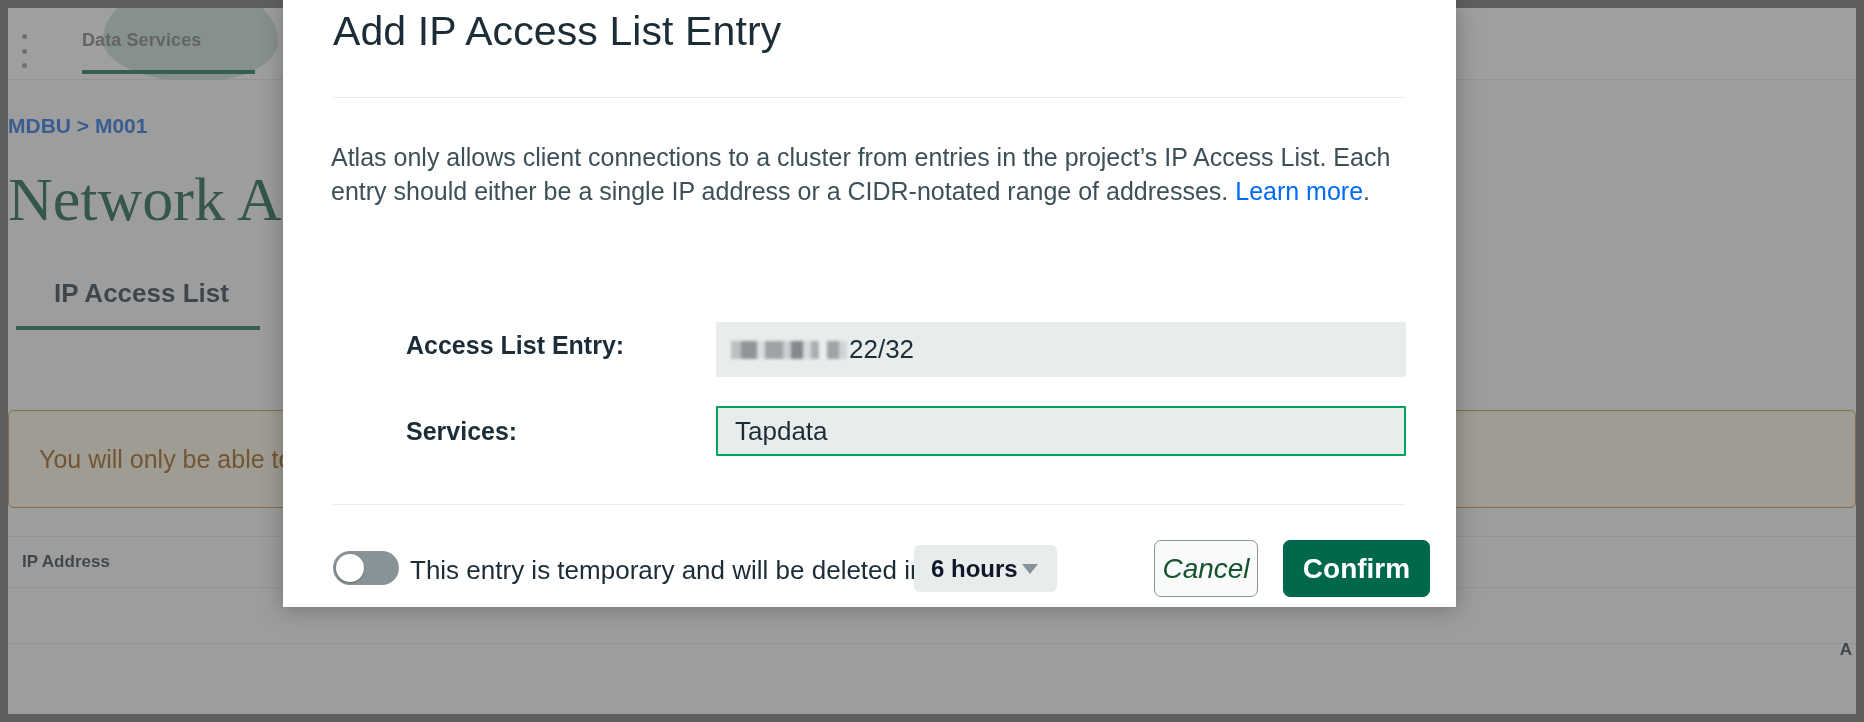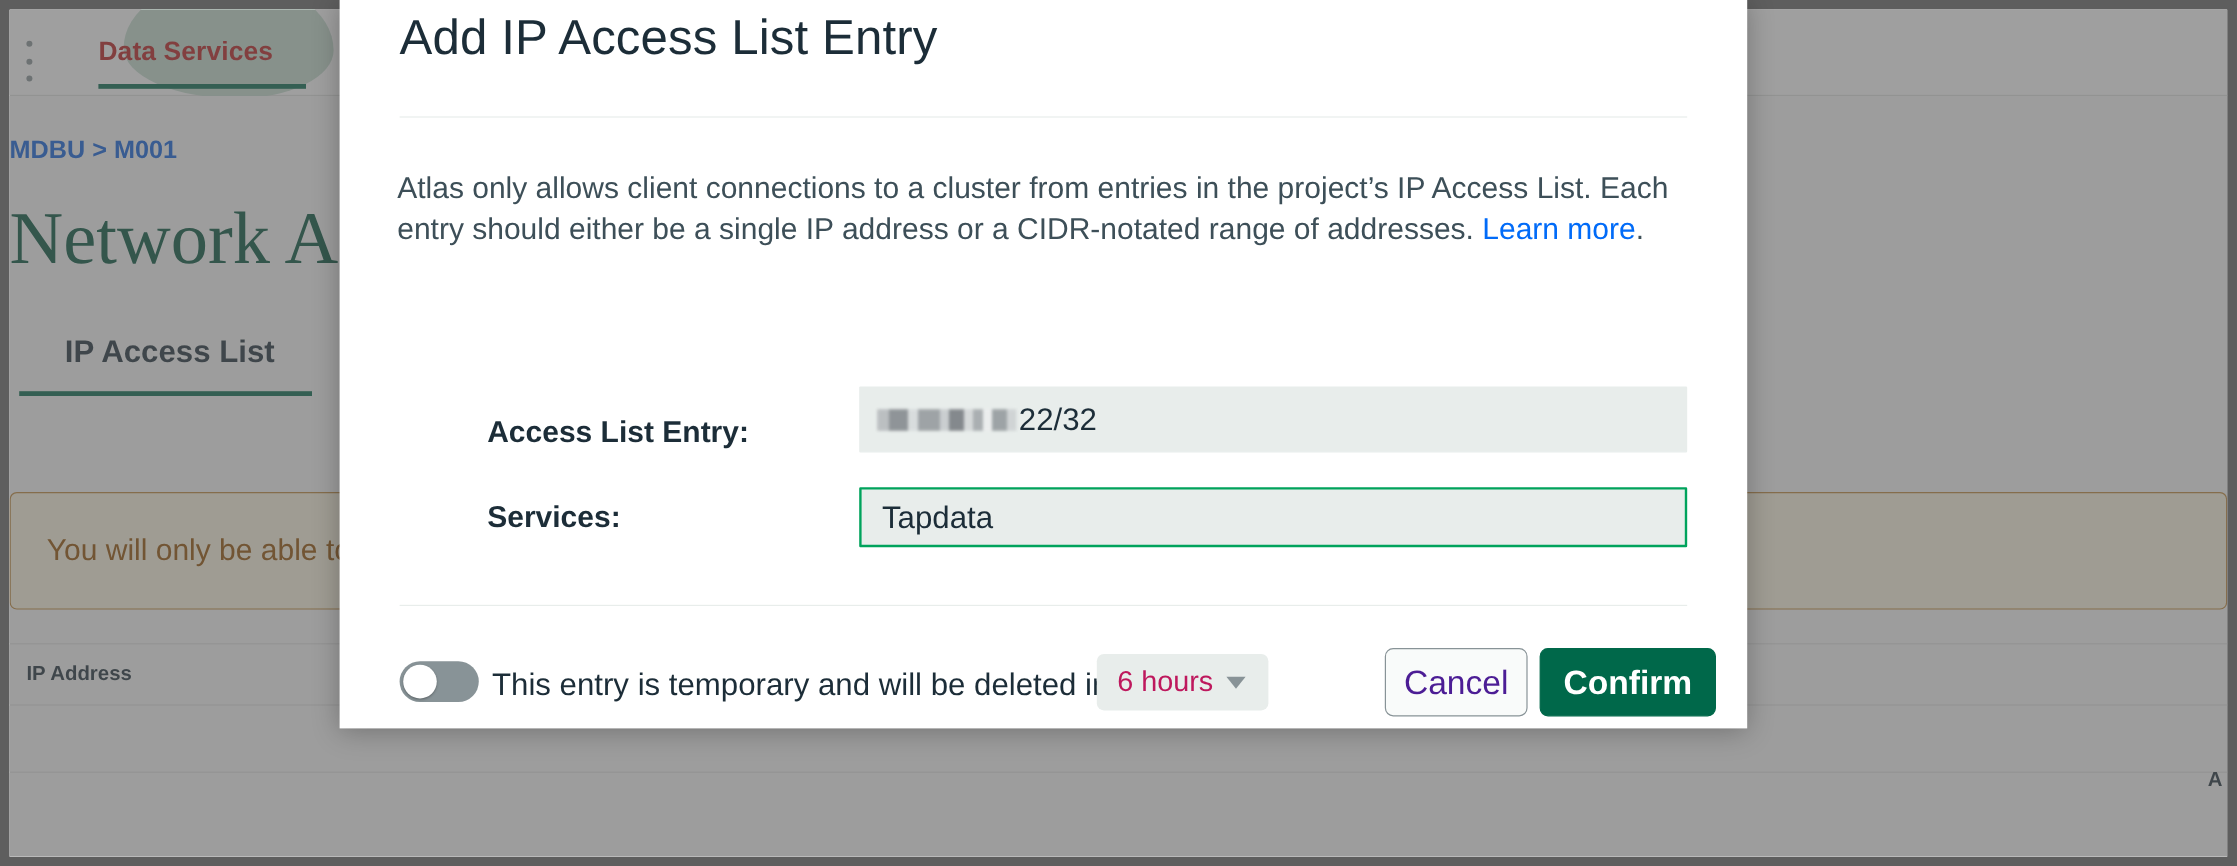--- a/index.html
+++ b/index.html
@@ -52,22 +52,22 @@
     width: 14px; height: 34px;
     display: flex; flex-direction: column;
     align-items: center; justify-content: space-between;
   }
   .kebab i {
     display: block; width: 5px; height: 5px;
     border-radius: 50%; background: #889397;
   }
   .bg-tab {
     position: absolute; left: 74px; top: 22px;
-    font-size: 22px; font-weight: bold;
-    color: #b91c1c; letter-spacing: .1px;
+    font-size: 18px; font-weight: bold;
+    color: #737373; letter-spacing: .1px;
     white-space: nowrap;
   }
   .bg-tab-underline {
     position: absolute; left: 74px; top: 62px;
     width: 173px; height: 4px; background: #00684a;
   }
 
   .bg-body { position: absolute; left: 0; top: 72px; width: 1848px; height: 634px; background:#fbfbfa; }
 
   .breadcrumb {
@@ -246,41 +246,43 @@
   }
   .duration-select {
     position: absolute; left: 631px; top: 18px;
     width: 143px; height: 47px;
     background: #e8edeb;
     border-radius: 6px;
     display: flex; align-items: center;
     cursor: pointer;
   }
   .duration-select .val {
-    margin-left: 17px; font-size: 24px; color: #be185d;
-    white-space: nowrap;
+    margin-left: 17px; font-size: 24px; color: #0f172a;
+    white-space: nowrap;
+    font-weight: bold;
   }
   .caret {
     position: absolute; right: 19px; top: 19px;
     width: 0; height: 0;
     border-left: 8px solid transparent;
     border-right: 8px solid transparent;
     border-top: 10px solid #889397;
   }
   .btn {
     position: absolute; top: 13px;
     height: 57px; border-radius: 7px;
     display: flex; align-items: center; justify-content: center;
     font-size: 28px; white-space: nowrap; cursor: pointer;
   }
   .btn-cancel {
-    left: 871px; width: 119px;
+    left: 871px; width: 104px;
     background: #f9fbfa;
     border: 1px solid #889397;
-    color: #4c1d95;
+    color: #14532d;
+    font-style: italic;
   }
   .btn-confirm {
     left: 1000px; width: 147px;
     background: #00684a;
     border: 1px solid #00684a;
     color: #ffffff; font-weight: bold;
   }
 
   .right-edge-text {
     position: absolute; right: 4px; top: 560px;
@@ -337,21 +339,21 @@
 
     <div class="modal-title">Add IP Access List Entry</div>
     <div class="modal-divider-top"></div>
 
     <div class="modal-desc">
       <span>Atlas only allows client connections to a cluster from entries in the project’s IP Access List. Each entry should either be a single IP address or a CIDR-notated range of addresses. </span><a href="#">Learn more</a><span>.</span>
     </div>
 
 
     <div class="field-row">
-      <div class="field-label" style="left:123px; top:346px;">Access List Entry:</div>
+      <div class="field-label" style="left:123px; top:331px;">Access List Entry:</div>
       <div class="field-box entry-box">
         <div class="redact"></div>
         <div class="entry-text">22/32</div>
       </div>
     </div>
 
     <div class="field-row">
       <div class="field-label" style="left:123px; top:417px;">Services:</div>
       <div class="field-box comment-box">
         <div class="comment-text">Tapdata</div>

